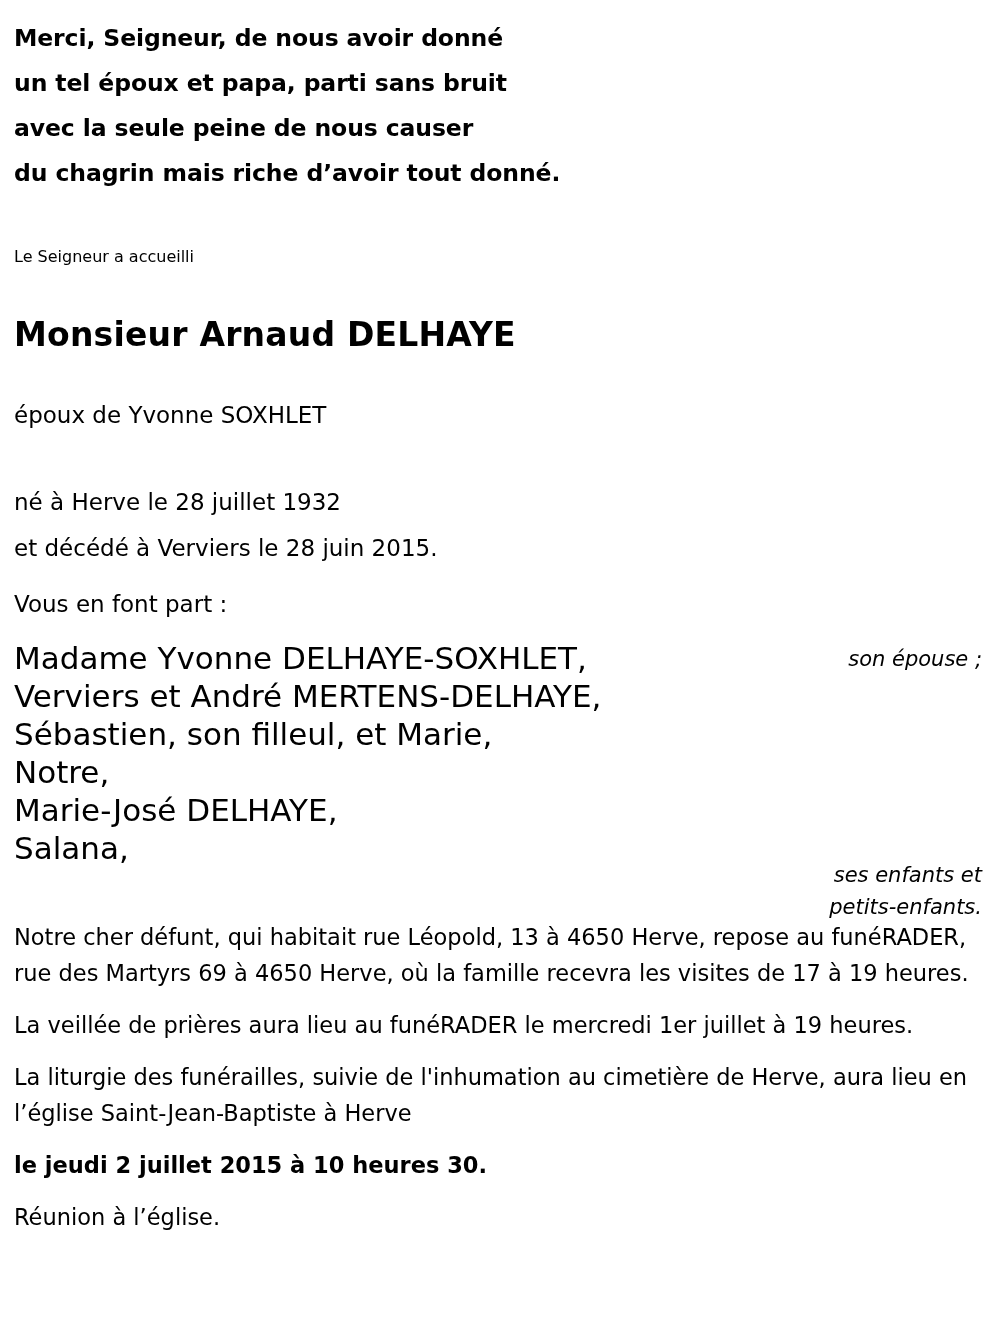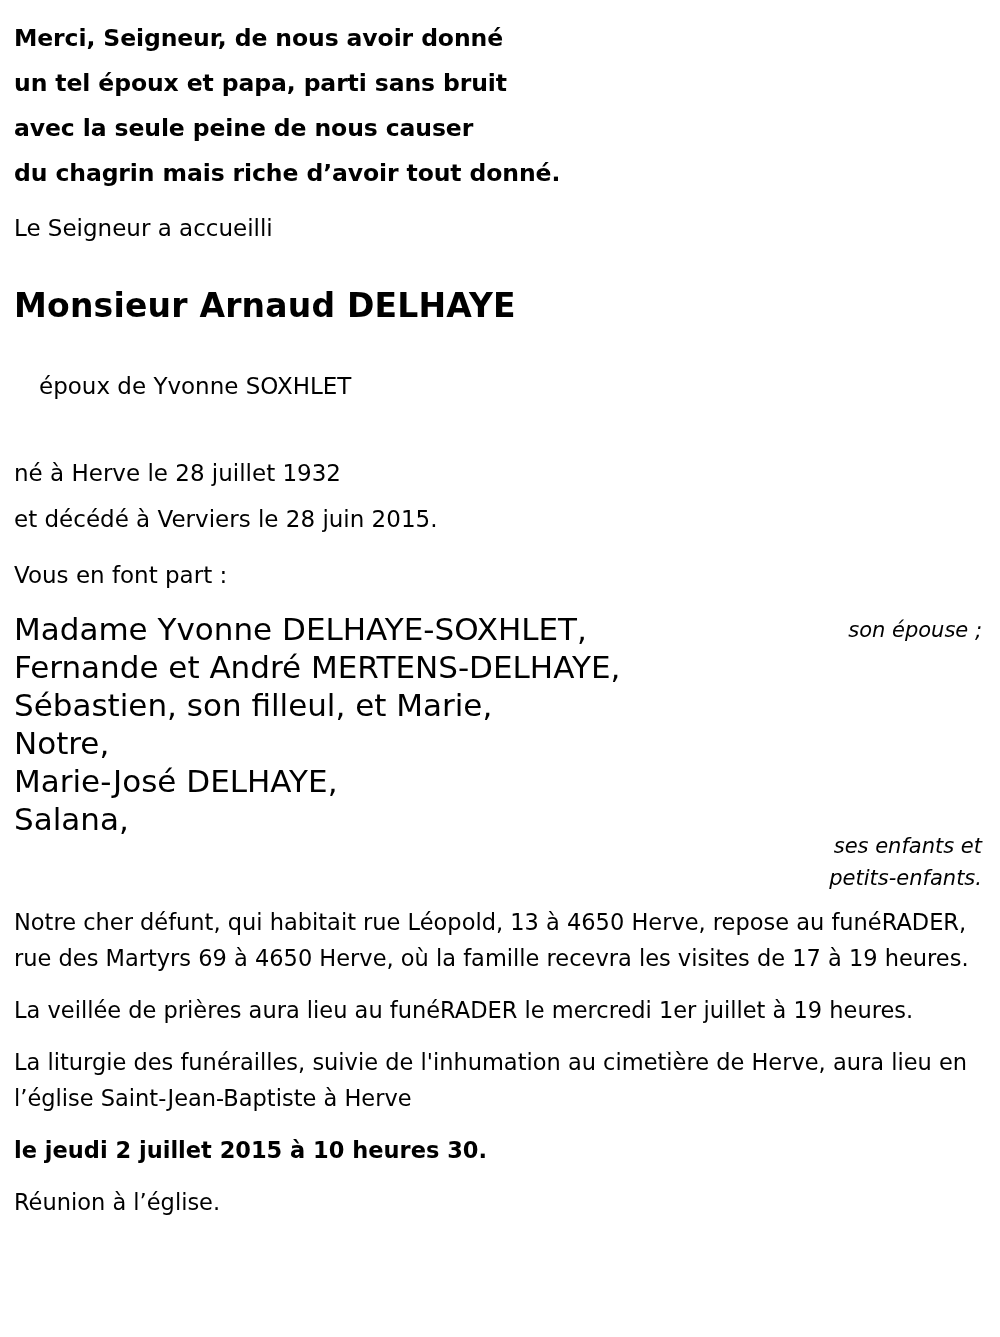--- a/index.html
+++ b/index.html
@@ -26,36 +26,35 @@
     margin-top: 6px;
   }
   .poem-line {
     font-weight: bold;
     font-size: 23.5px;
     line-height: 45px;
     letter-spacing: -0.1px;
     white-space: nowrap;
   }
   .intro {
-    font-size: 23px;
+    font-size: 16px;
     line-height: 32px;
-    margin-top: 16px;
+    margin-top: 45px;
   }
   .deceased-name {
     font-weight: bold;
     font-size: 33px;
     line-height: 40px;
     margin-top: 42px;
     letter-spacing: 0.2px;
   }
   .spouse-of {
     font-size: 23px;
     line-height: 32px;
     margin-top: 44px;
-    margin-left: 25px;
   }
   .birth-block {
     margin-top: 48px;
   }
   .birth-line {
     font-size: 23px;
     line-height: 46px;
   }
   .announce-block {
     margin-top: 14px;
@@ -88,21 +87,21 @@
     bottom: -56px;
     font-style: italic;
     font-size: 21px;
     line-height: 32px;
     text-align: right;
   }
   .rel-children .l2 {
     display: block;
   }
   .info-block {
-    margin-top: 66px;
+    margin-top: 52px;
   }
   .para {
     font-size: 22.5px;
     line-height: 36px;
     margin-bottom: 16px;
     max-width: 975px;
   }
   .para.bold {
     font-weight: bold;
   }
@@ -133,21 +132,21 @@
     <div class="birth-line">et décédé à Verviers le 28 juin 2015.</div>
   </div>
 
   <div class="announce-block">
     <div class="announce-line">Vous en font part :</div>
   </div>
 
   <div class="family-block">
     <div class="family-line">Madame Yvonne DELHAYE-SOXHLET,</div>
     <div class="rel-spouse">son épouse ;</div>
-    <div class="family-line">Fernande et André MERTENS-DELHAYE,</div>
+    <div class="family-line">Verviers et André MERTENS-DELHAYE,</div>
     <div class="family-line">Sébastien, son filleul, et Marie,</div>
     <div class="family-line">Notre,</div>
     <div class="family-line">Marie-José DELHAYE,</div>
     <div class="family-line">Salana,</div>
     <div class="rel-children">
       <span class="l1">ses enfants et</span>
       <span class="l2">petits-enfants.</span>
     </div>
   </div>
 

